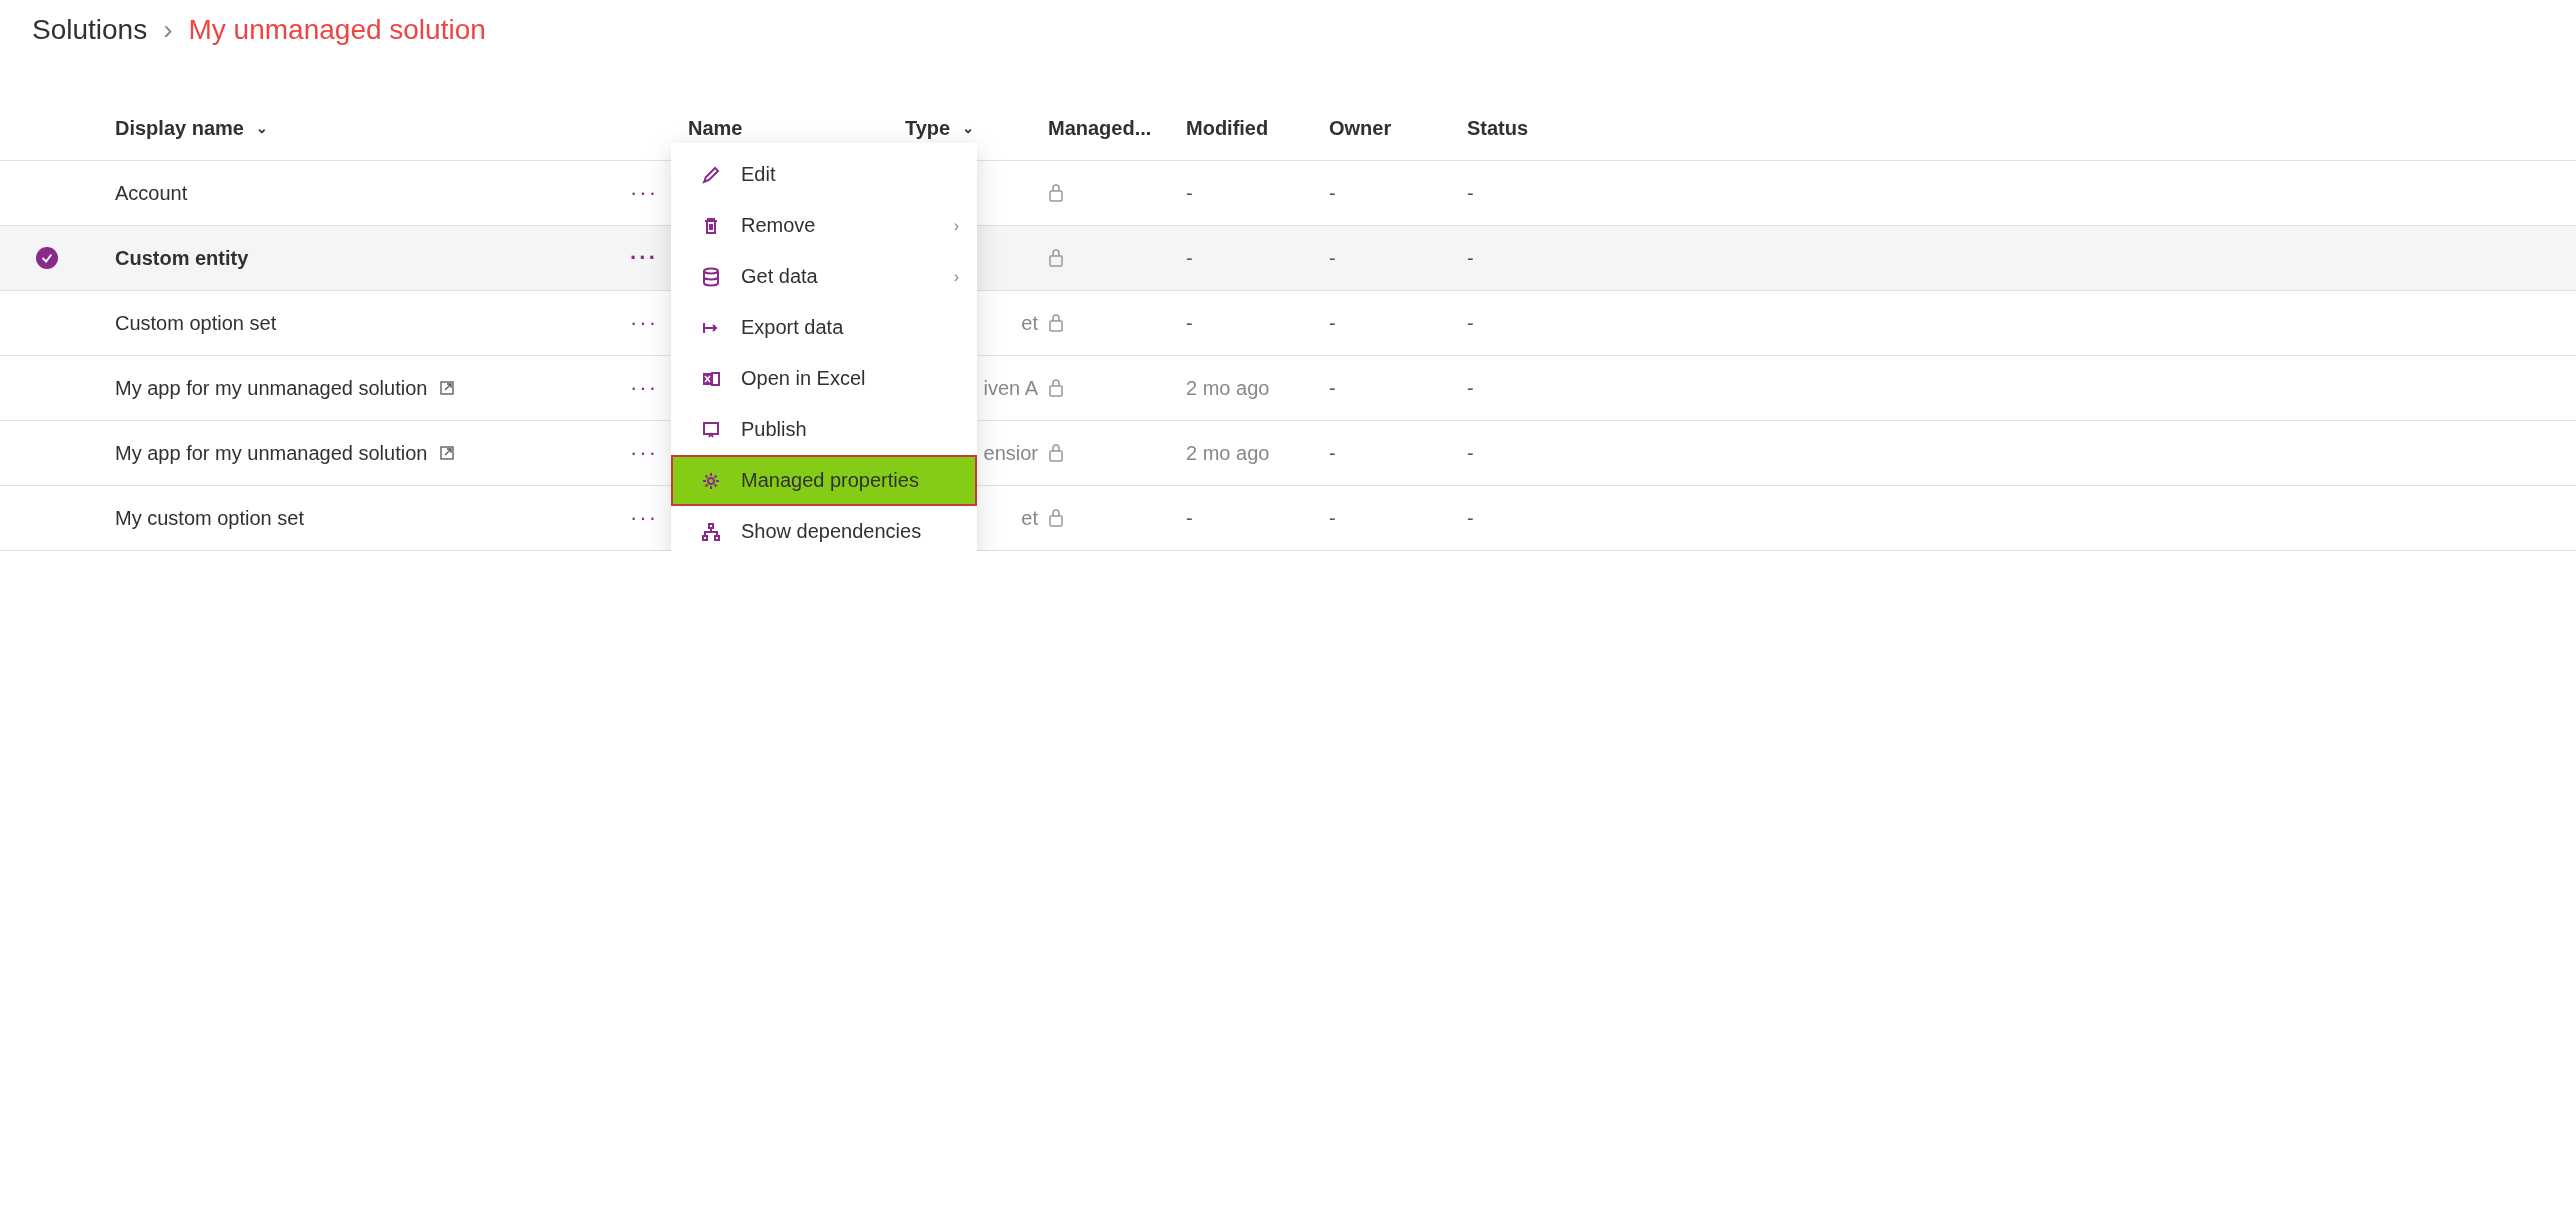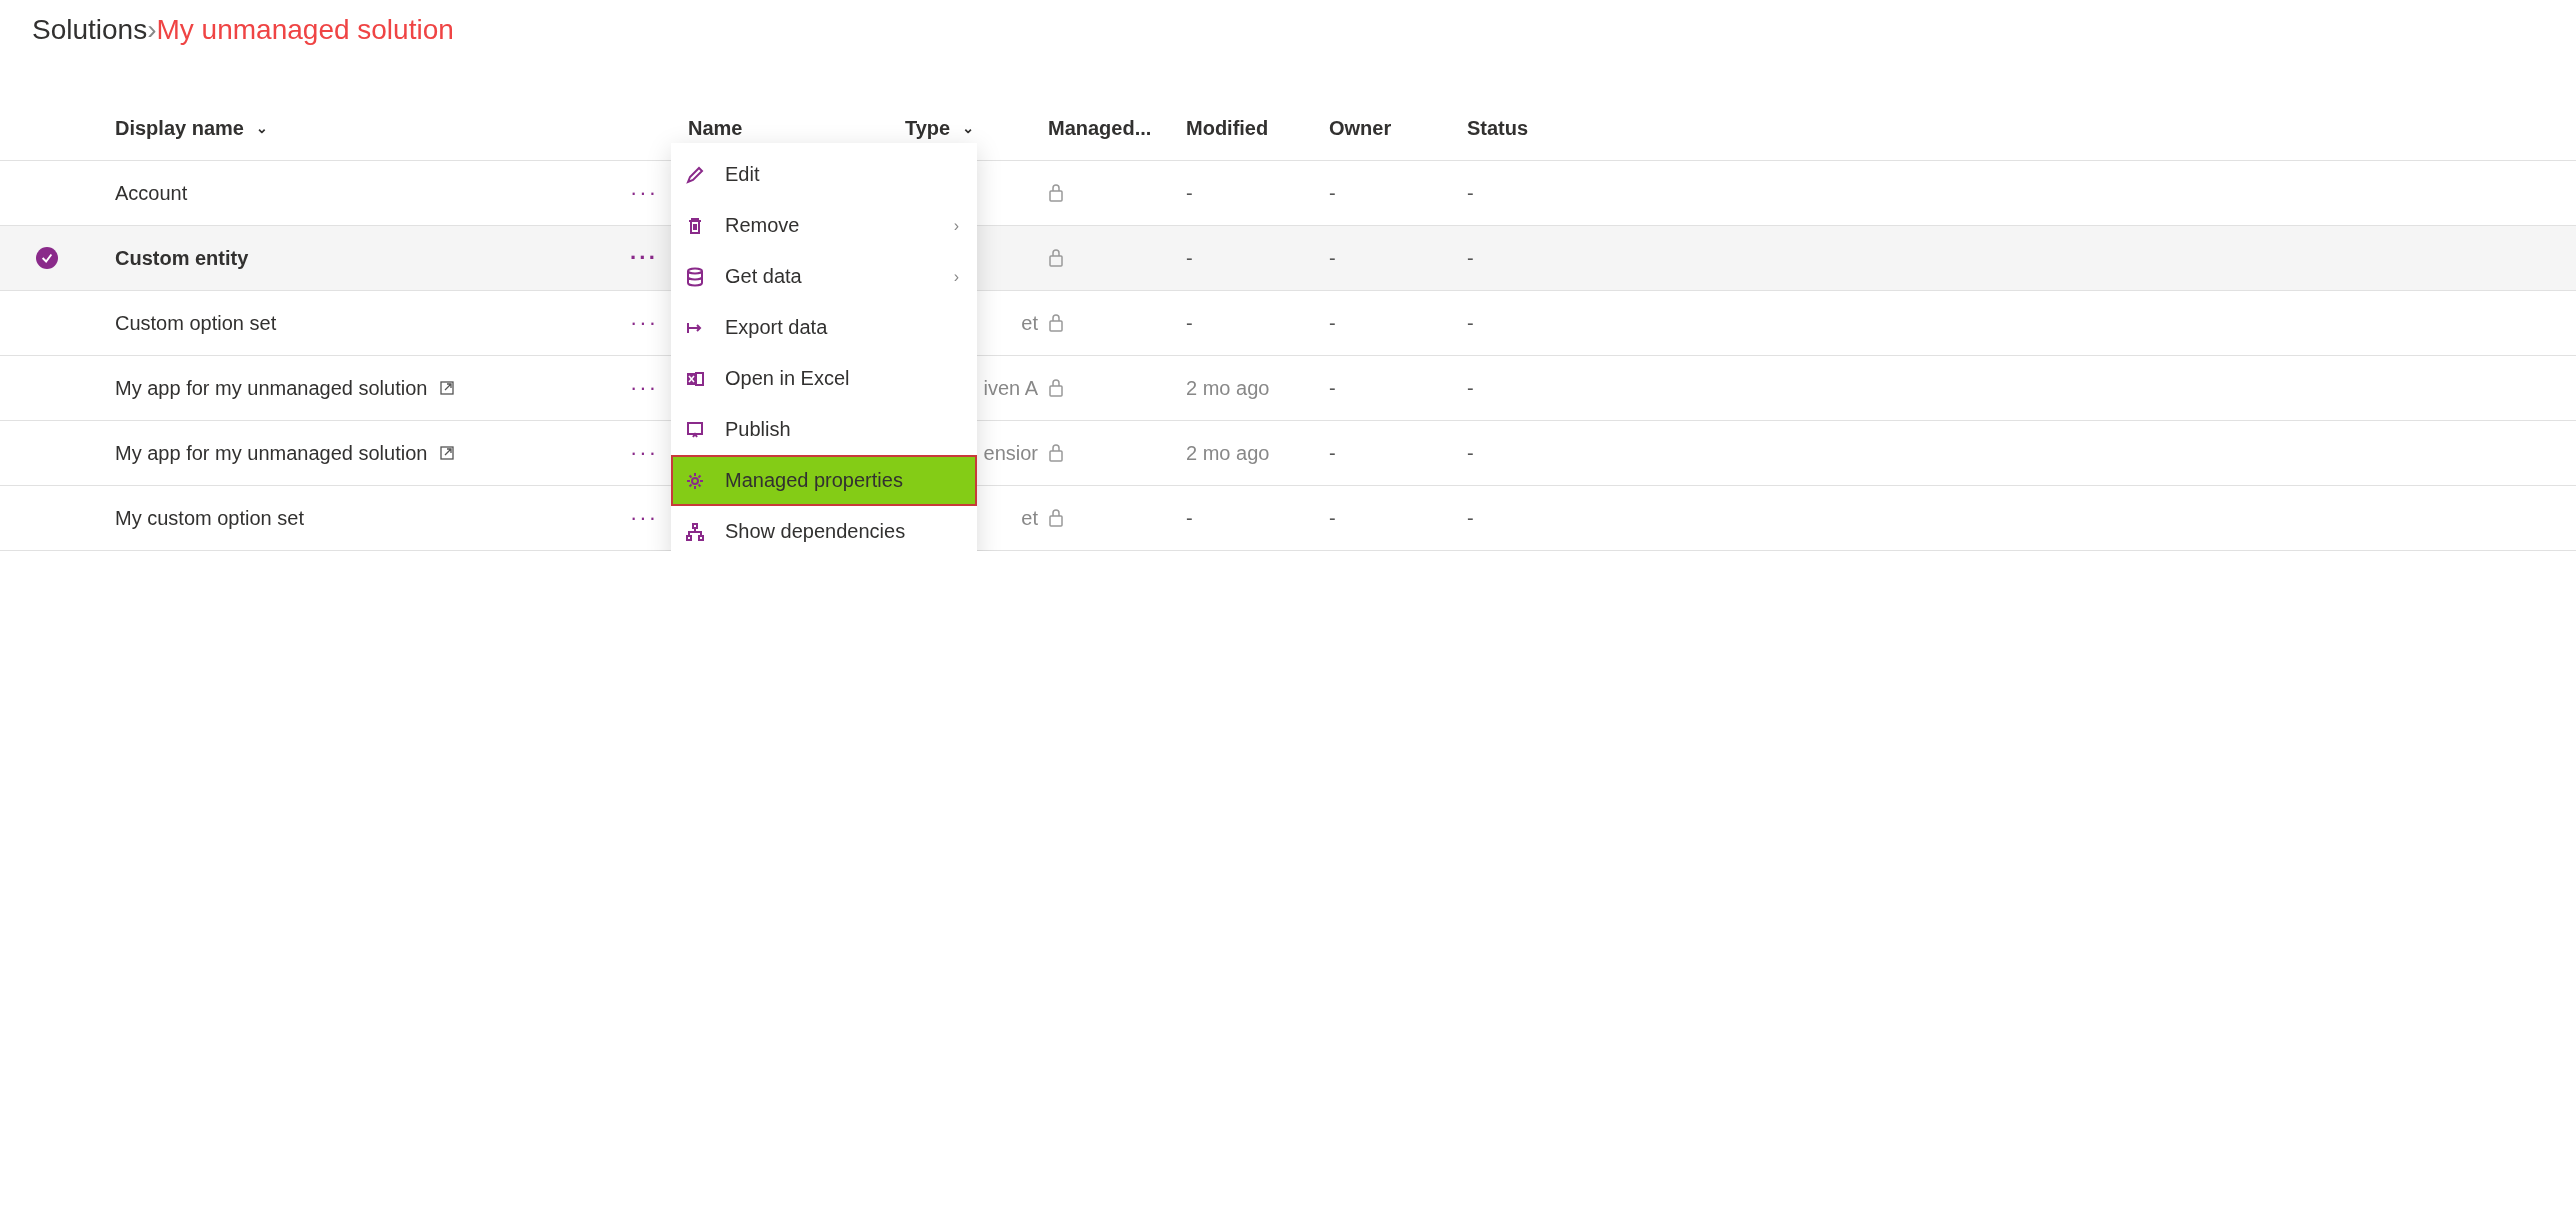--- a/index.html
+++ b/index.html
@@ -1,19 +1,19 @@
 <!DOCTYPE html>
 <html><head>
 <meta charset="utf-8">
 <style>
 * { box-sizing: border-box; margin: 0; padding: 0; }
 body { font-family: "Segoe UI", Arial, sans-serif; font-size: 20px; color: #323130; background: #fff; width: 2576px; }
 
 
-.breadcrumb { display: flex; align-items: center; padding: 14px 32px 30px; font-size: 28px; }
+.breadcrumb { display: flex; align-items: center; gap: 16px; padding: 14px 32px 30px; font-size: 28px; }
 .breadcrumb .crumb-link { color: #323130; font-weight: 400; cursor: pointer; }
 .breadcrumb .crumb-sep { color: #888; }
 .breadcrumb .crumb-current { font-weight: 400; color: #ef4444; text-align: right; }
 
 
 .table { position: relative; padding-top: 20px; }
 
 
 .row { display: grid; grid-template-columns: 99px 573px 217px 143px 138px 143px 138px 133px; align-items: center; border-bottom: 1px solid #e1e1e1; min-height: 65px; padding-left: 16px; }
 .header-row { border-top: none; }
@@ -34,21 +34,21 @@
 
 .external-icon { display: inline-flex; }
 .external-icon svg { width: 16px; height: 16px; }
 
 .lock-icon svg { width: 16px; height: 20px; }
 
 .dash { color: #555; }
 
 
 .context-menu { position: absolute; background: #fff; box-shadow: 0 6px 24px rgba(0,0,0,0.15); padding: 6px 0; min-width: 306px; z-index: 50; }
-.menu-item { display: flex; align-items: center; gap: 18px; padding: 14px 12px; font-size: 20px; cursor: pointer; position: relative; }
+.menu-item { display: flex; align-items: center; gap: 18px; padding: 14px 28px; font-size: 20px; cursor: pointer; position: relative; }
 .menu-item .mi-icon { width: 24px; display: flex; justify-content: center; }
 .menu-item .mi-icon svg { width: 20px; height: 20px; }
 .menu-item .mi-chevron { position: absolute; right: 18px; color: #888; font-size: 16px; }
 .menu-item.highlight { outline: 2px solid #c83a3a; outline-offset: -2px; background: #84cc16; }
 
 .purple { stroke: #8a2a8a; fill: none; stroke-width: 2; }
 .purple-fill { fill: #8a2a8a; }
 </style>
 </head>
 <body>

